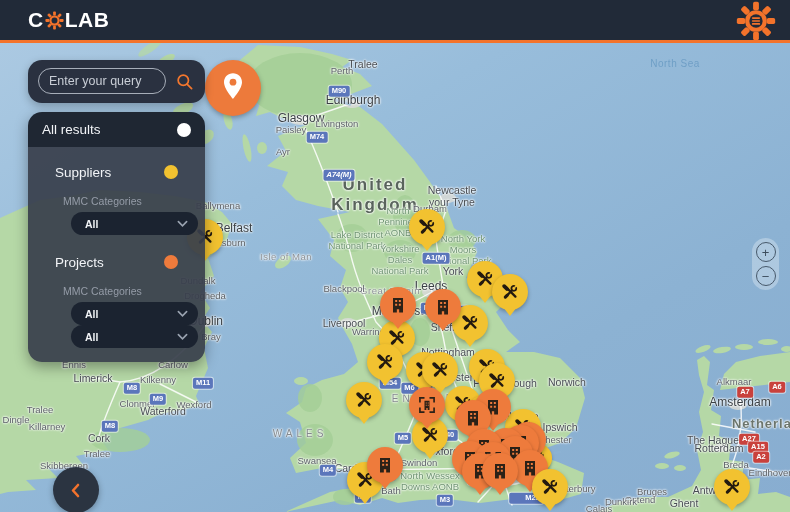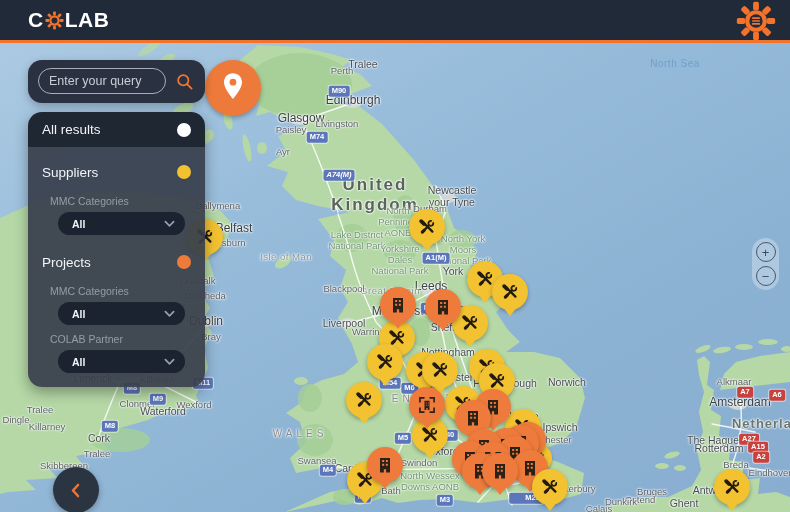--- a/index.html
+++ b/index.html
@@ -61,21 +61,21 @@
           background:transparent;border:1.2px solid #A7AEB9;border-radius:14px;outline:none;
           color:#d946ef;font-size:12.5px;padding:0 10px;font-family:"Liberation Sans",sans-serif;}
   .search-card input::placeholder{color:#C9CED6;}
   .search-icon{position:absolute;right:11px;top:12px;width:19px;height:19px;cursor:pointer;}
 
   
   .filter-panel{position:absolute;left:28px;top:112px;width:177px;border-radius:14px;overflow:hidden;
           z-index:10;box-shadow:0 5px 14px rgba(0,0,0,.35);}
   .fp-head{height:35px;background:#1F2733;display:flex;align-items:center;padding:0 14px;}
   .fp-head span.t{color:#F2F4F7;font-size:13.5px;}
-  .fp-body{background:rgba(56,62,75,.93);padding:4px 14px 14px;}
+  .fp-body{background:rgba(56,62,75,.93);padding:4px 27px 14px;}
   .fp-row{display:flex;align-items:center;height:30px;margin-top:6px;}
   .fp-row span.t{color:#F2F4F7;font-size:13.5px;}
   .toggle{margin-left:auto;width:14px;height:14px;border-radius:50%;cursor:pointer;}
   .tog-white{background:#FFFFFF;}
   .tog-yellow{background:#F2C230;}
   .tog-orange{background:#EE7B3C;}
   .fp-label{color:#959CA8;font-size:10.5px;margin:8px 0 5px 8px;}
   .fp-select{height:23px;margin-left:16px;width:127px;box-sizing:border-box;background:#1B2330;
           border-radius:12px;display:flex;align-items:center;padding:0 10px 0 14px;cursor:pointer;}
   .fp-select .v{color:#F2F4F7;font-size:10.5px;font-weight:700;}
@@ -280,21 +280,21 @@
       <span class="map-label k-road-uk" style="left: 328px; top: 470px;">M4</span>
       <span class="map-label k-road-uk" style="left: 363px; top: 497px;">M5</span>
       <span class="map-label k-road-uk" style="left: 478px; top: 479px;">M25</span>
       <span class="map-label k-road-uk" style="left: 526px; top: 498px; padding-left: 16px;">M23</span>
       <span class="map-label k-road-uk" style="left: 445px; top: 500px;">M3</span>
       <span class="map-label k-road-uk" style="left: 132px; top: 388px;">M8</span>
       <span class="map-label k-road-uk" style="left: 158px; top: 399px;">M9</span>
       <span class="map-label k-road-uk" style="left: 203px; top: 383px;">M11</span>
       <span class="map-label k-road-uk" style="left: 110px; top: 426px;">M8</span>
       <span class="map-label k-road-nl" style="left: 745px; top: 392px;">A7</span>
-      <span class="map-label k-road-nl" style="left: 777px; top: 387px; margin-top: 8px;">A6</span>
+      <span class="map-label k-road-nl" style="left: 777px; top: 387px;">A6</span>
       <span class="map-label k-road-nl" style="left: 749px; top: 439px;">A27</span>
       <span class="map-label k-road-nl" style="left: 758px; top: 447px;">A15</span>
       <span class="map-label k-road-nl" style="left: 761px; top: 457px;">A2</span>
     </div>
   <div class="layer" id="marker-layer">
       <div class="marker supplier" style="left: 205px; top: 237px;">
         <span class="m-icon">
           <svg viewBox="0 0 24 24">
             <g fill="none" stroke="#231A10" stroke-linecap="round">
               <path d="M7.2 6.2 L18.5 17.5" stroke-width="2.7"></path>
@@ -775,21 +775,20 @@
       <span class="t">Projects</span>
       <span class="toggle tog-orange"></span>
     </div>
     <div class="fp-label">MMC Categories</div>
     <div class="fp-select">
       <span class="v">All</span>
       <svg class="chev" viewBox="0 0 12 8" fill="none" stroke="#9AA3B0" stroke-width="1.8" stroke-linecap="round">
           <path d="M1.5 1.5 L6 6 L10.5 1.5"></path>
         </svg>
     </div>
-    <div class="fp-label">COLAB Partner</div>
     <div class="fp-select">
       <span class="v">All</span>
       <svg class="chev" viewBox="0 0 12 8" fill="none" stroke="#9AA3B0" stroke-width="1.8" stroke-linecap="round">
           <path d="M1.5 1.5 L6 6 L10.5 1.5"></path>
         </svg>
     </div>
   </div>
 </div>
 
 <div class="zoom-ctrl">

